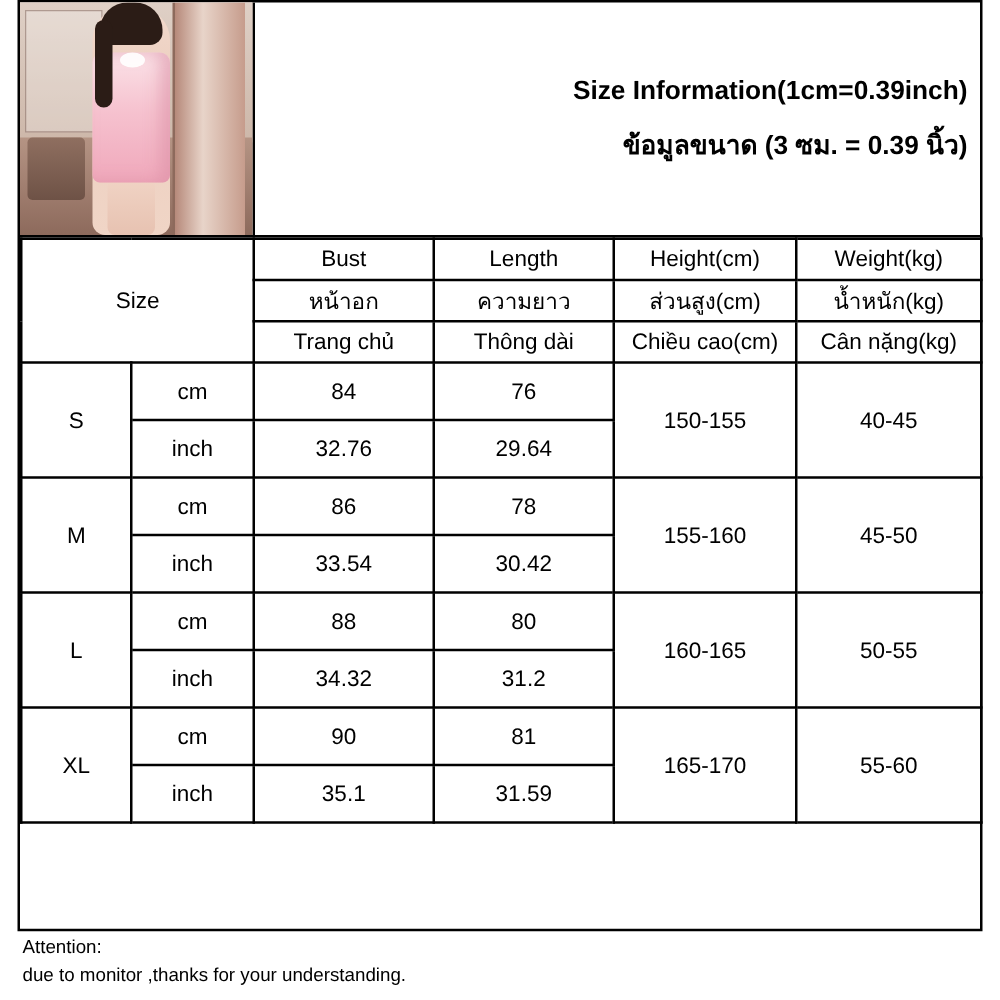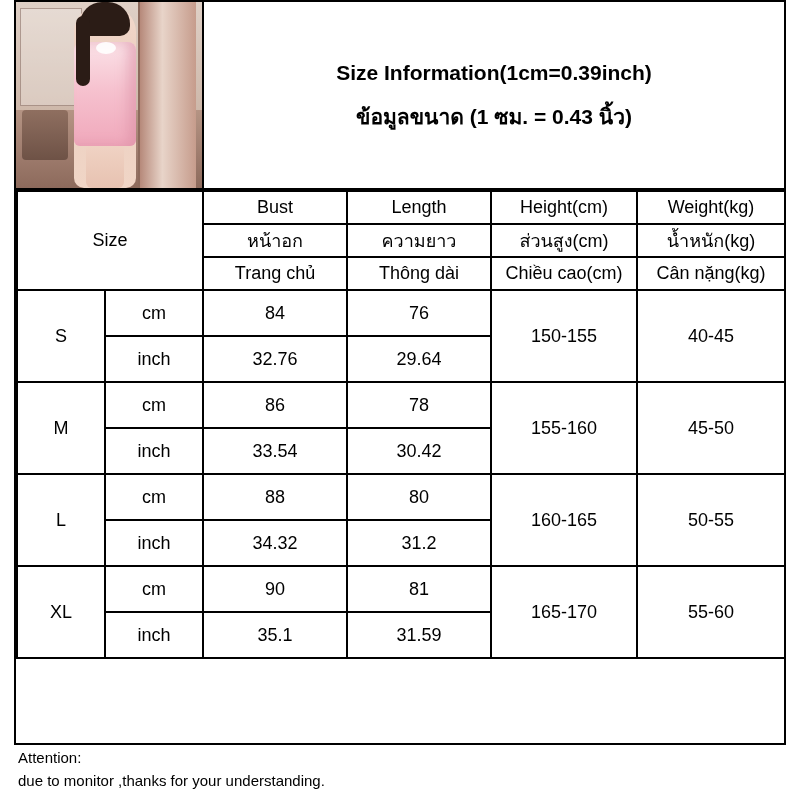--- a/index.html
+++ b/index.html
@@ -116,21 +116,21 @@
   .photo .mirror {
     position: absolute;
     left: 6px; top: 108px; width: 46px; height: 50px;
     background: linear-gradient(180deg, #8f6f60, #6e5246);
     border-radius: 4px;
   }
   .title-cell {
     flex: 1 1 auto;
     display: flex;
     flex-direction: column;
-    align-items: center;
+    align-items: flex-end;
     justify-content: center;
     gap: 20px;
     padding: 0 10px;
   }
   .title-line {
     font-weight: bold;
     font-size: 21px;
     text-align: center;
     line-height: 1.15;
   }
@@ -198,21 +198,21 @@
           <div class="body"></div>
           <div class="legs"></div>
           <div class="dress"></div>
           <div class="hair"></div>
           <div class="hair2"></div>
           <div class="bow"></div>
         </div>
       </div>
       <div class="title-cell">
         <div class="title-line">Size Information(1cm=0.39inch)</div>
-        <div class="title-line">ข้อมูลขนาด (1 ซม. = 0.43 นิ้ว)</div>
+        <div class="title-line">ข้อมูลขนาด (3 ซม. = 0.39 นิ้ว)</div>
       </div>
     </div>
 
     <table class="size-table">
       <colgroup>
         <col class="col-size">
         <col class="col-unit">
         <col class="col-bust">
         <col class="col-length">
         <col class="col-height">

